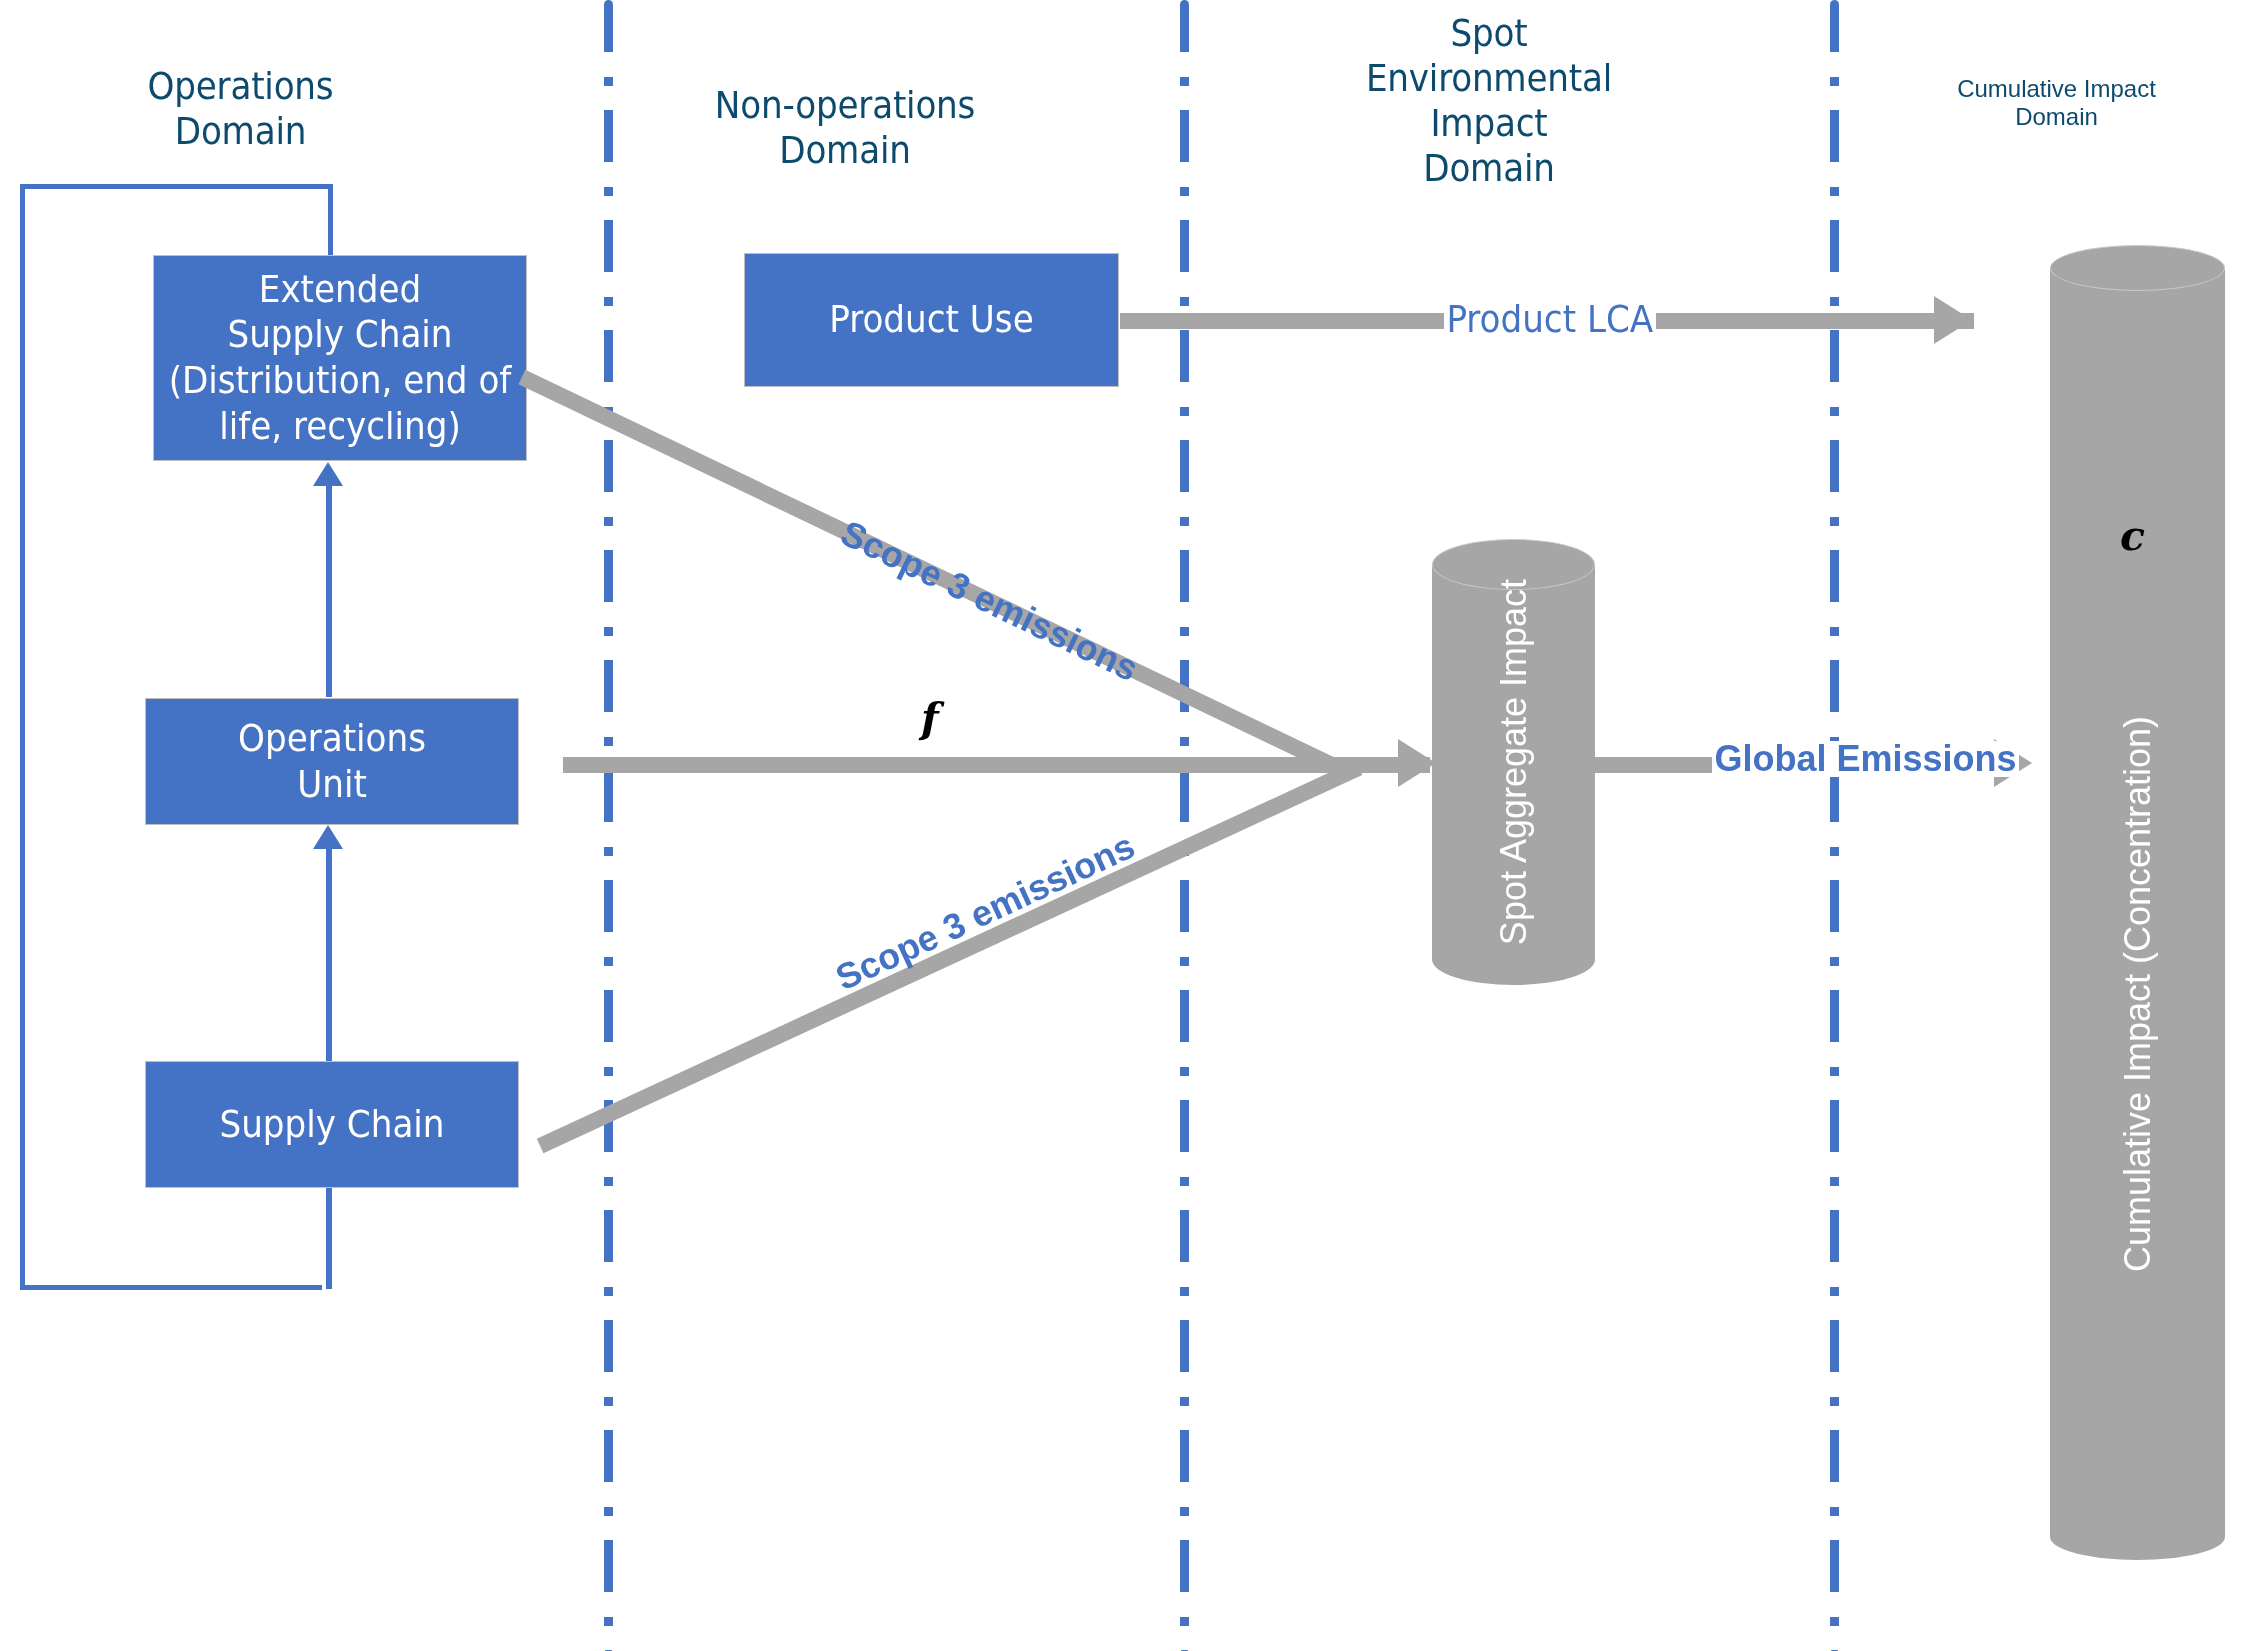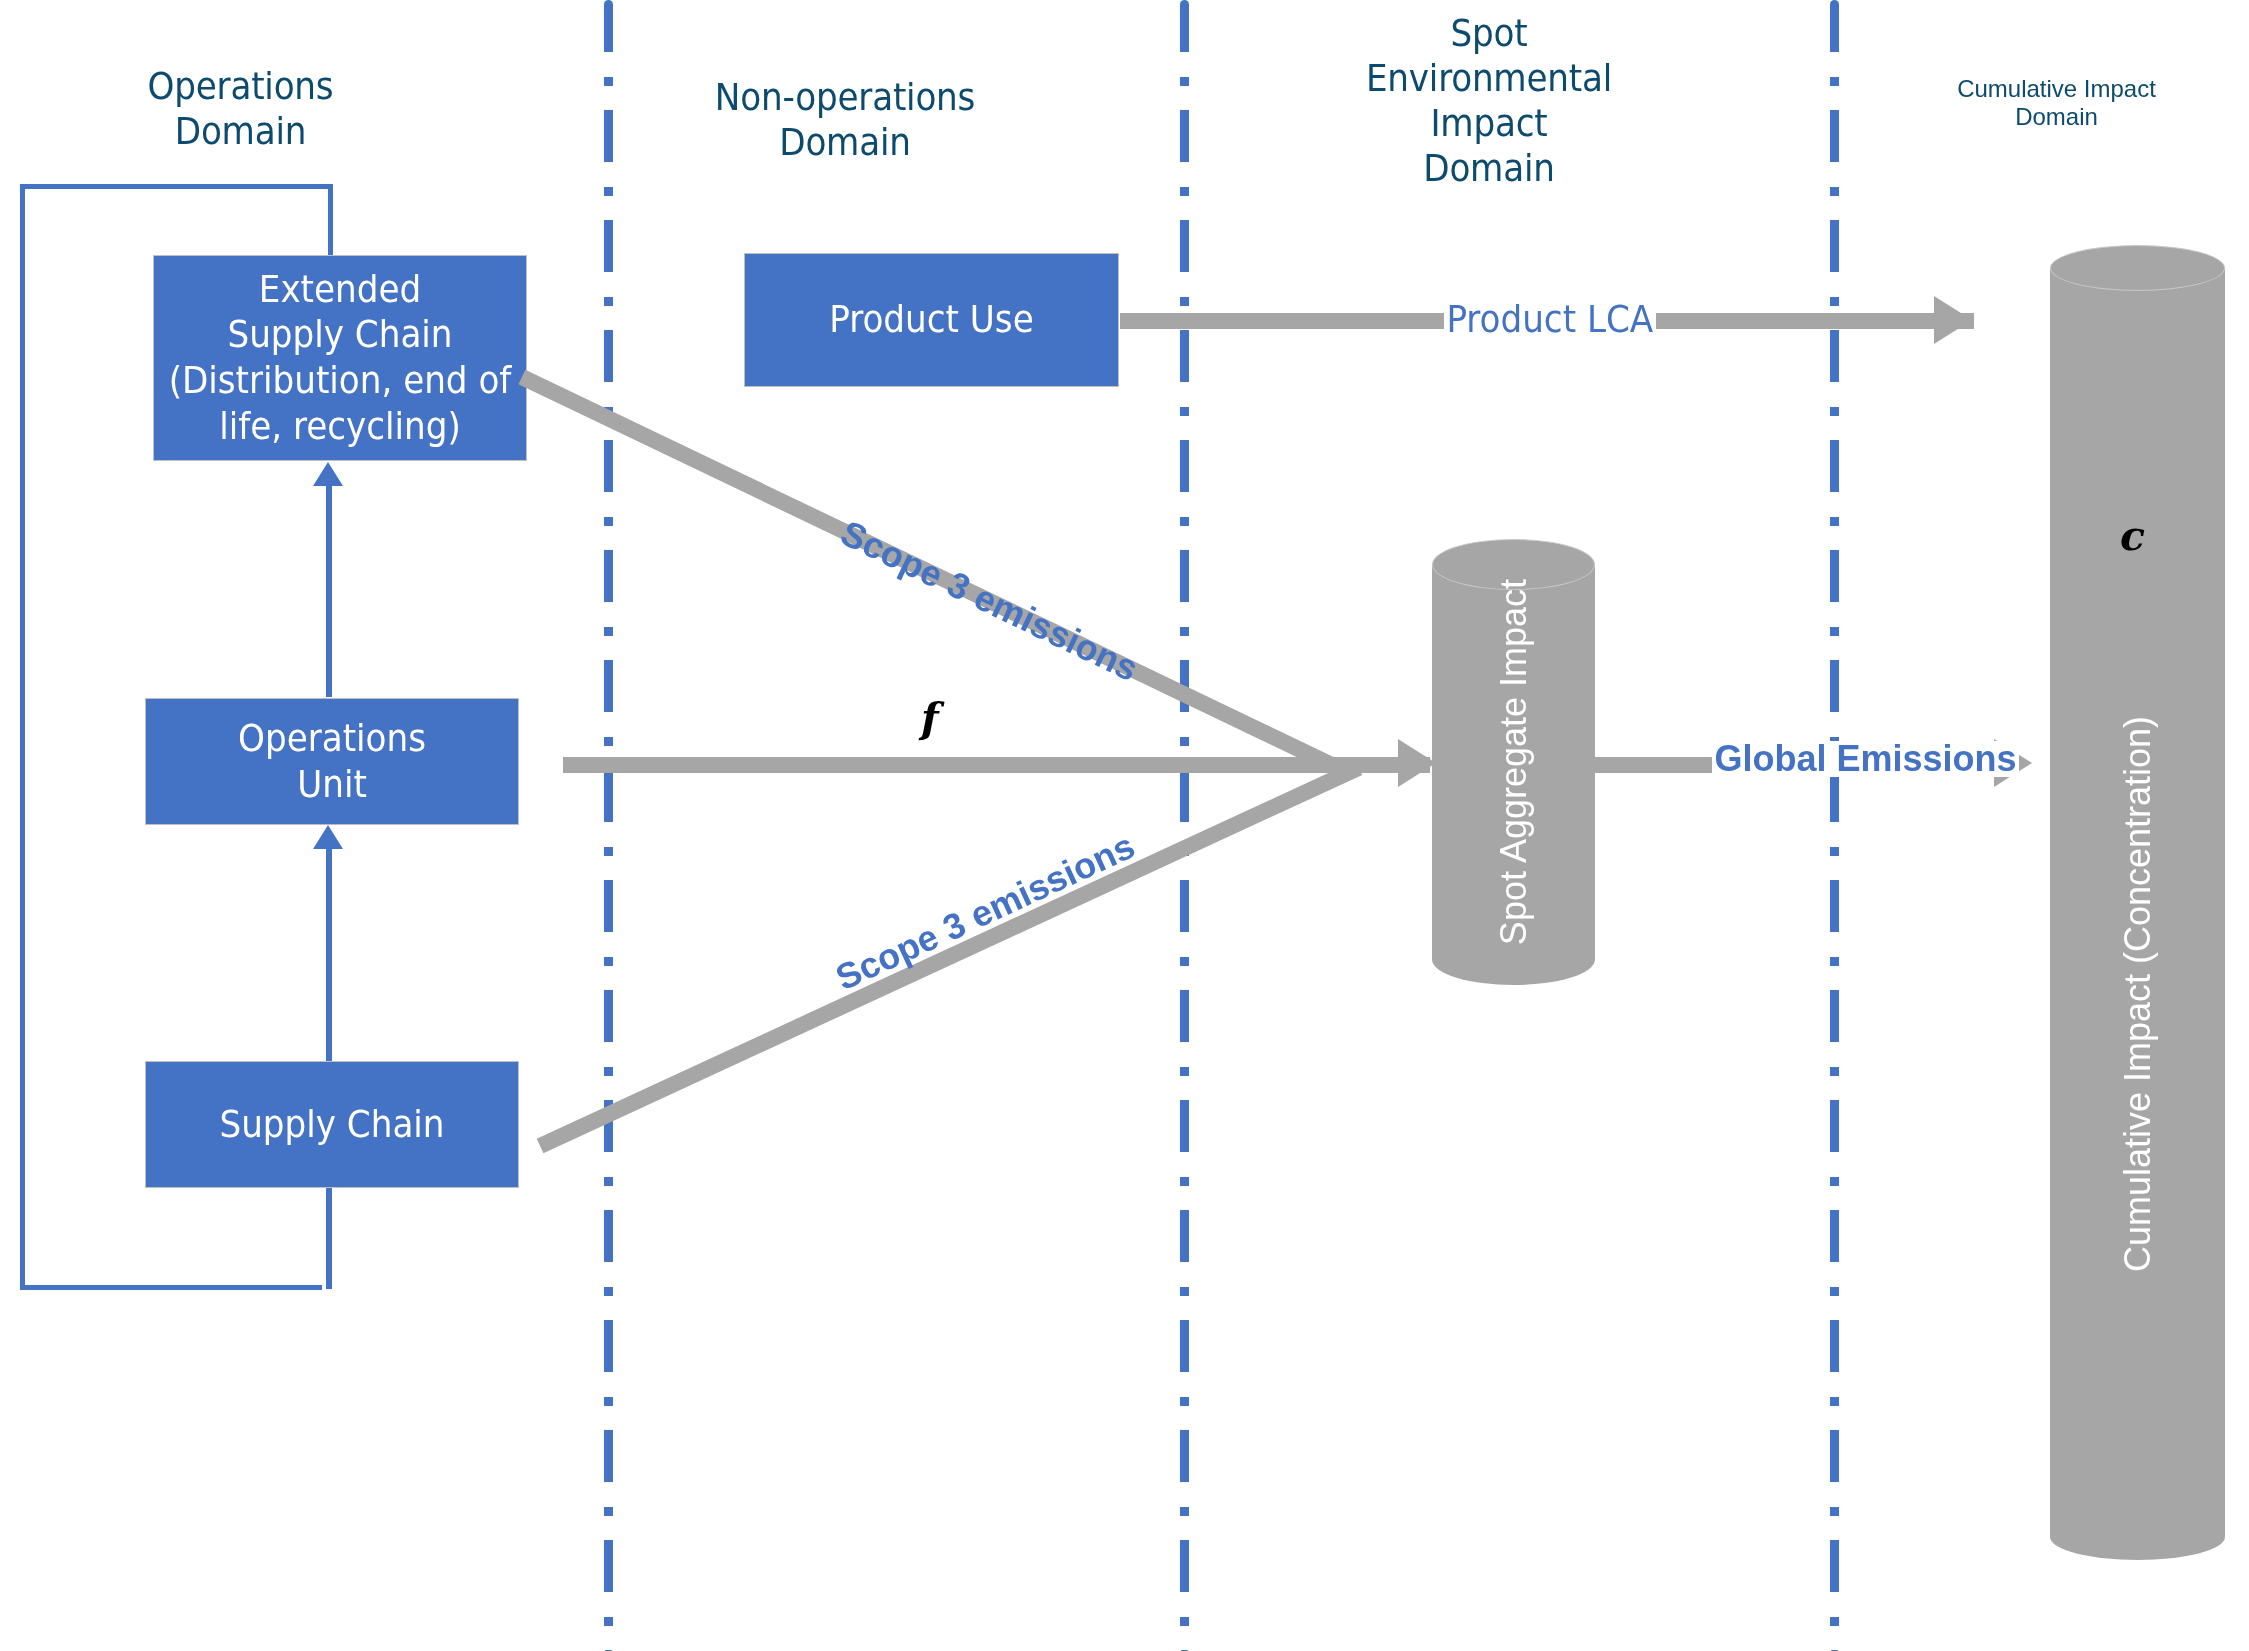--- a/index.html
+++ b/index.html
@@ -189,21 +189,21 @@
 
 <div id="canvas">
 
   <div class="divider" style="left:604px;"></div>
   <div class="divider" style="left:1180px;"></div>
   <div class="divider" style="left:1830px;"></div>
 
   <div class="domain-header" style="left:106px; top:64px; width:269px;">Operations
 Domain</div>
 
-  <div class="domain-header" style="left:694px; top:75px; width:302px;">Non-operations
+  <div class="domain-header" style="left:694px; top:83px; width:302px;">Non-operations
 Domain</div>
 
   <div class="domain-header" style="left:1330px; top:11.4px; width:318px;">Spot
 Environmental
 Impact
 Domain</div>
 
   <div class="domain-header wide" style="left:1869px; top:75px; width:375px;">Cumulative Impact
 Domain</div>
 

